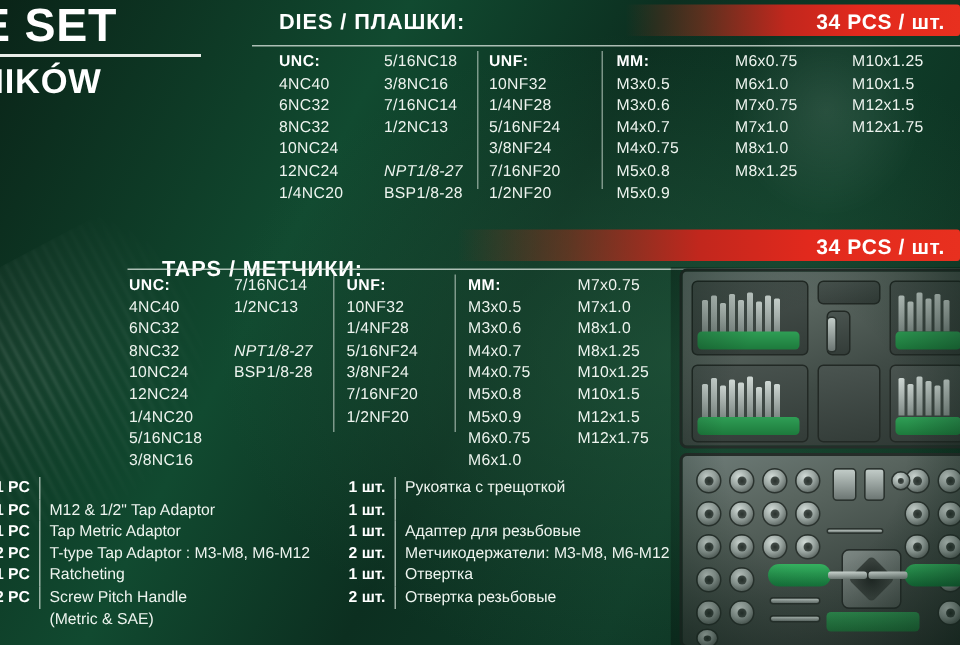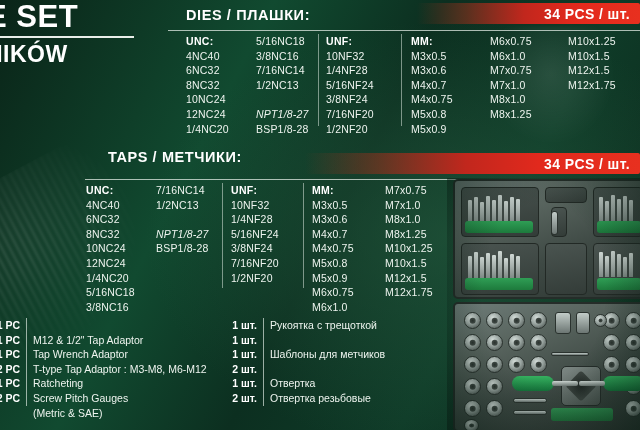--- a/index.html
+++ b/index.html
@@ -228,21 +228,21 @@
     <div class="it">M8x1.25</div>
   </div>
 
   <div class="col" style="left:568px; top:34px;">
     <div class="it">M10x1.25</div>
     <div class="it">M10x1.5</div>
     <div class="it">M12x1.5</div>
     <div class="it">M12x1.75</div>
   </div>
 
-  <div class="sec-label" style="left:108px; top:144px;">TAPS / МЕТЧИКИ:</div>
+  <div class="sec-label" style="left:108px; top:167px;">TAPS / МЕТЧИКИ:</div>
   <div class="pcs-bar" style="left:305px; top:153px; width:335px;">
     <span class="pcs-text">34 PCS / шт.</span>
   </div>
   <div class="head-rule" style="left:85px; top:179px; width:555px;"></div>
 
   <div class="col" style="left:86px; top:183px;">
     <div class="hd">UNC:</div>
     <div class="it">4NC40</div>
     <div class="it">6NC32</div>
     <div class="it">8NC32</div>
@@ -301,36 +301,36 @@
       <span class="bsep"></span>
     </div>
     <div class="brow">
       <span class="bqty" style="width:34px;">1 PC</span>
       <span class="bsep"></span>
       <span class="btxt">M12 &amp; 1/2"  Tap Adaptor</span>
     </div>
     <div class="brow">
       <span class="bqty" style="width:34px;">1 PC</span>
       <span class="bsep"></span>
-      <span class="btxt">Tap Wrench Adaptor</span>
+      <span class="btxt">Tap Metric Adaptor</span>
     </div>
     <div class="brow">
       <span class="bqty" style="width:34px;">2 PC</span>
       <span class="bsep"></span>
       <span class="btxt">T-type Tap Adaptor : M3-M8, M6-M12</span>
     </div>
     <div class="brow">
       <span class="bqty" style="width:34px;">1 PC</span>
       <span class="bsep"></span>
       <span class="btxt">Ratcheting</span>
     </div>
     <div class="brow">
       <span class="bqty" style="width:34px;">2 PC</span>
       <span class="bsep"></span>
-      <span class="btxt">Screw Pitch Gauges</span>
+      <span class="btxt">Screw Pitch Handle</span>
     </div>
     <div class="brow">
       <span class="bqty" style="width:34px;"></span>
       <span class="bsep" style="background:transparent;"></span>
       <span class="bcont">(Metric &amp; SAE)</span>
     </div>
   </div>
 
   <div class="blist" style="left:225px; top:318px; width:260px;">
     <div class="brow">
@@ -338,25 +338,26 @@
       <span class="bsep"></span>
       <span class="btxt">Рукоятка с трещоткой</span>
     </div>
     <div class="brow">
       <span class="bqty" style="width:32px;">1 шт.</span>
       <span class="bsep"></span>
     </div>
     <div class="brow">
       <span class="bqty" style="width:32px;">1 шт.</span>
       <span class="bsep"></span>
-      <span class="btxt">Шаблоны для метчиков</span>
+      <span class="btxt">Адаптер для резьбовые</span>
     </div>
     <div class="brow">
       <span class="bqty" style="width:32px;">2 шт.</span>
       <span class="bsep"></span>
+      <span class="btxt">Метчикодержатели: M3-M8, M6-M12</span>
     </div>
     <div class="brow">
       <span class="bqty" style="width:32px;">1 шт.</span>
       <span class="bsep"></span>
       <span class="btxt">Отвертка</span>
     </div>
     <div class="brow">
       <span class="bqty" style="width:32px;">2 шт.</span>
       <span class="bsep"></span>
       <span class="btxt">Отвертка резьбовые</span>

